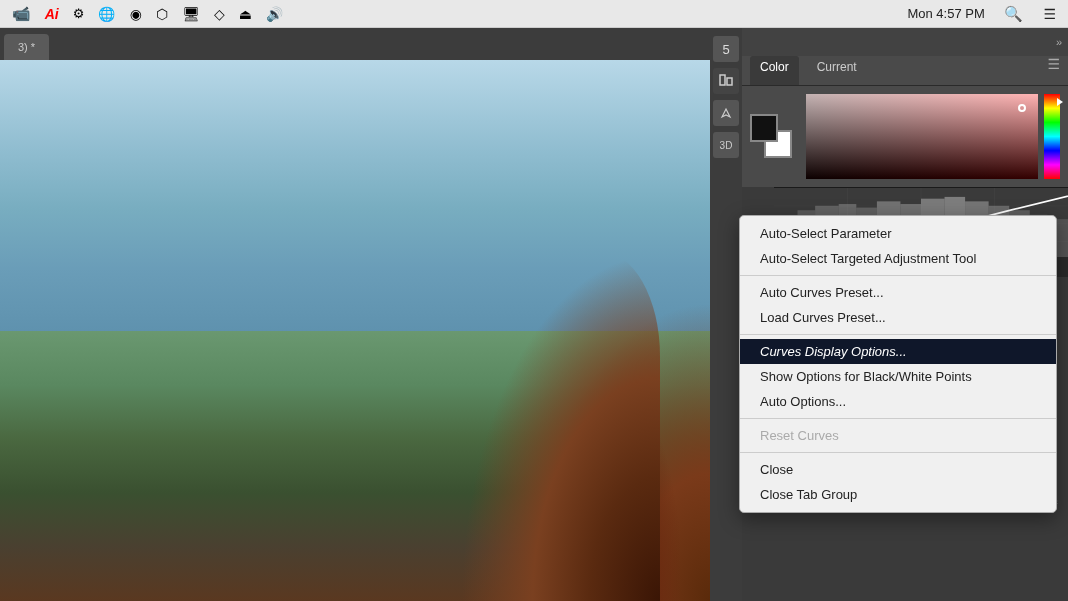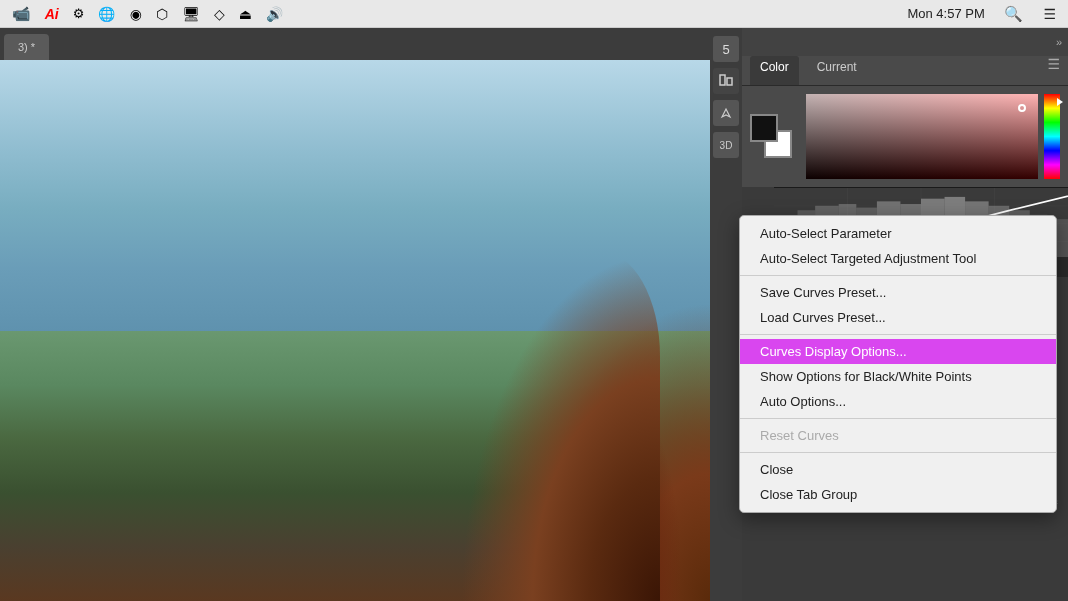--- a/index.html
+++ b/index.html
@@ -271,22 +271,23 @@
       margin-left: 9px;
     }
     .menu-item {
       padding: 5px 20px;
       color: #222;
       cursor: pointer;
       white-space: nowrap;
       display: block;
     }
     .menu-item.highlighted {
-      background: #d946ef;
+      background: #0f172a;
       color: white;
+      font-style: italic;
     }
     .menu-item.disabled {
       color: #aaa;
       cursor: default;
     }
     .menu-separator {
       height: 1px;
       background: #ccc;
       margin: 4px 0;
     }
@@ -454,21 +455,21 @@
 
     <div style="position:absolute; bottom:95px; right:6px; color:#888; font-size:11px; writing-mode:vertical-rl;">»</div>
 
   </div>
 </div>
 
 <div class="context-menu" id="context-menu-el">
 <div class="menu-item">Auto-Select Parameter</div>
     <div class="menu-item">Auto-Select Targeted Adjustment Tool</div>
     <div class="menu-separator"></div>
-    <div class="menu-item">Save Curves Preset...</div>
+    <div class="menu-item">Auto Curves Preset...</div>
     <div class="menu-item">Load Curves Preset...</div>
     <div class="menu-separator"></div>
     <div class="menu-item highlighted">Curves Display Options...</div>
     <div class="menu-item">Show Options for Black/White Points</div>
     <div class="menu-item">Auto Options...</div>
     <div class="menu-separator"></div>
     <div class="menu-item disabled">Reset Curves</div>
     <div class="menu-separator"></div>
     <div class="menu-item">Close</div>
     <div class="menu-item">Close Tab Group</div>

